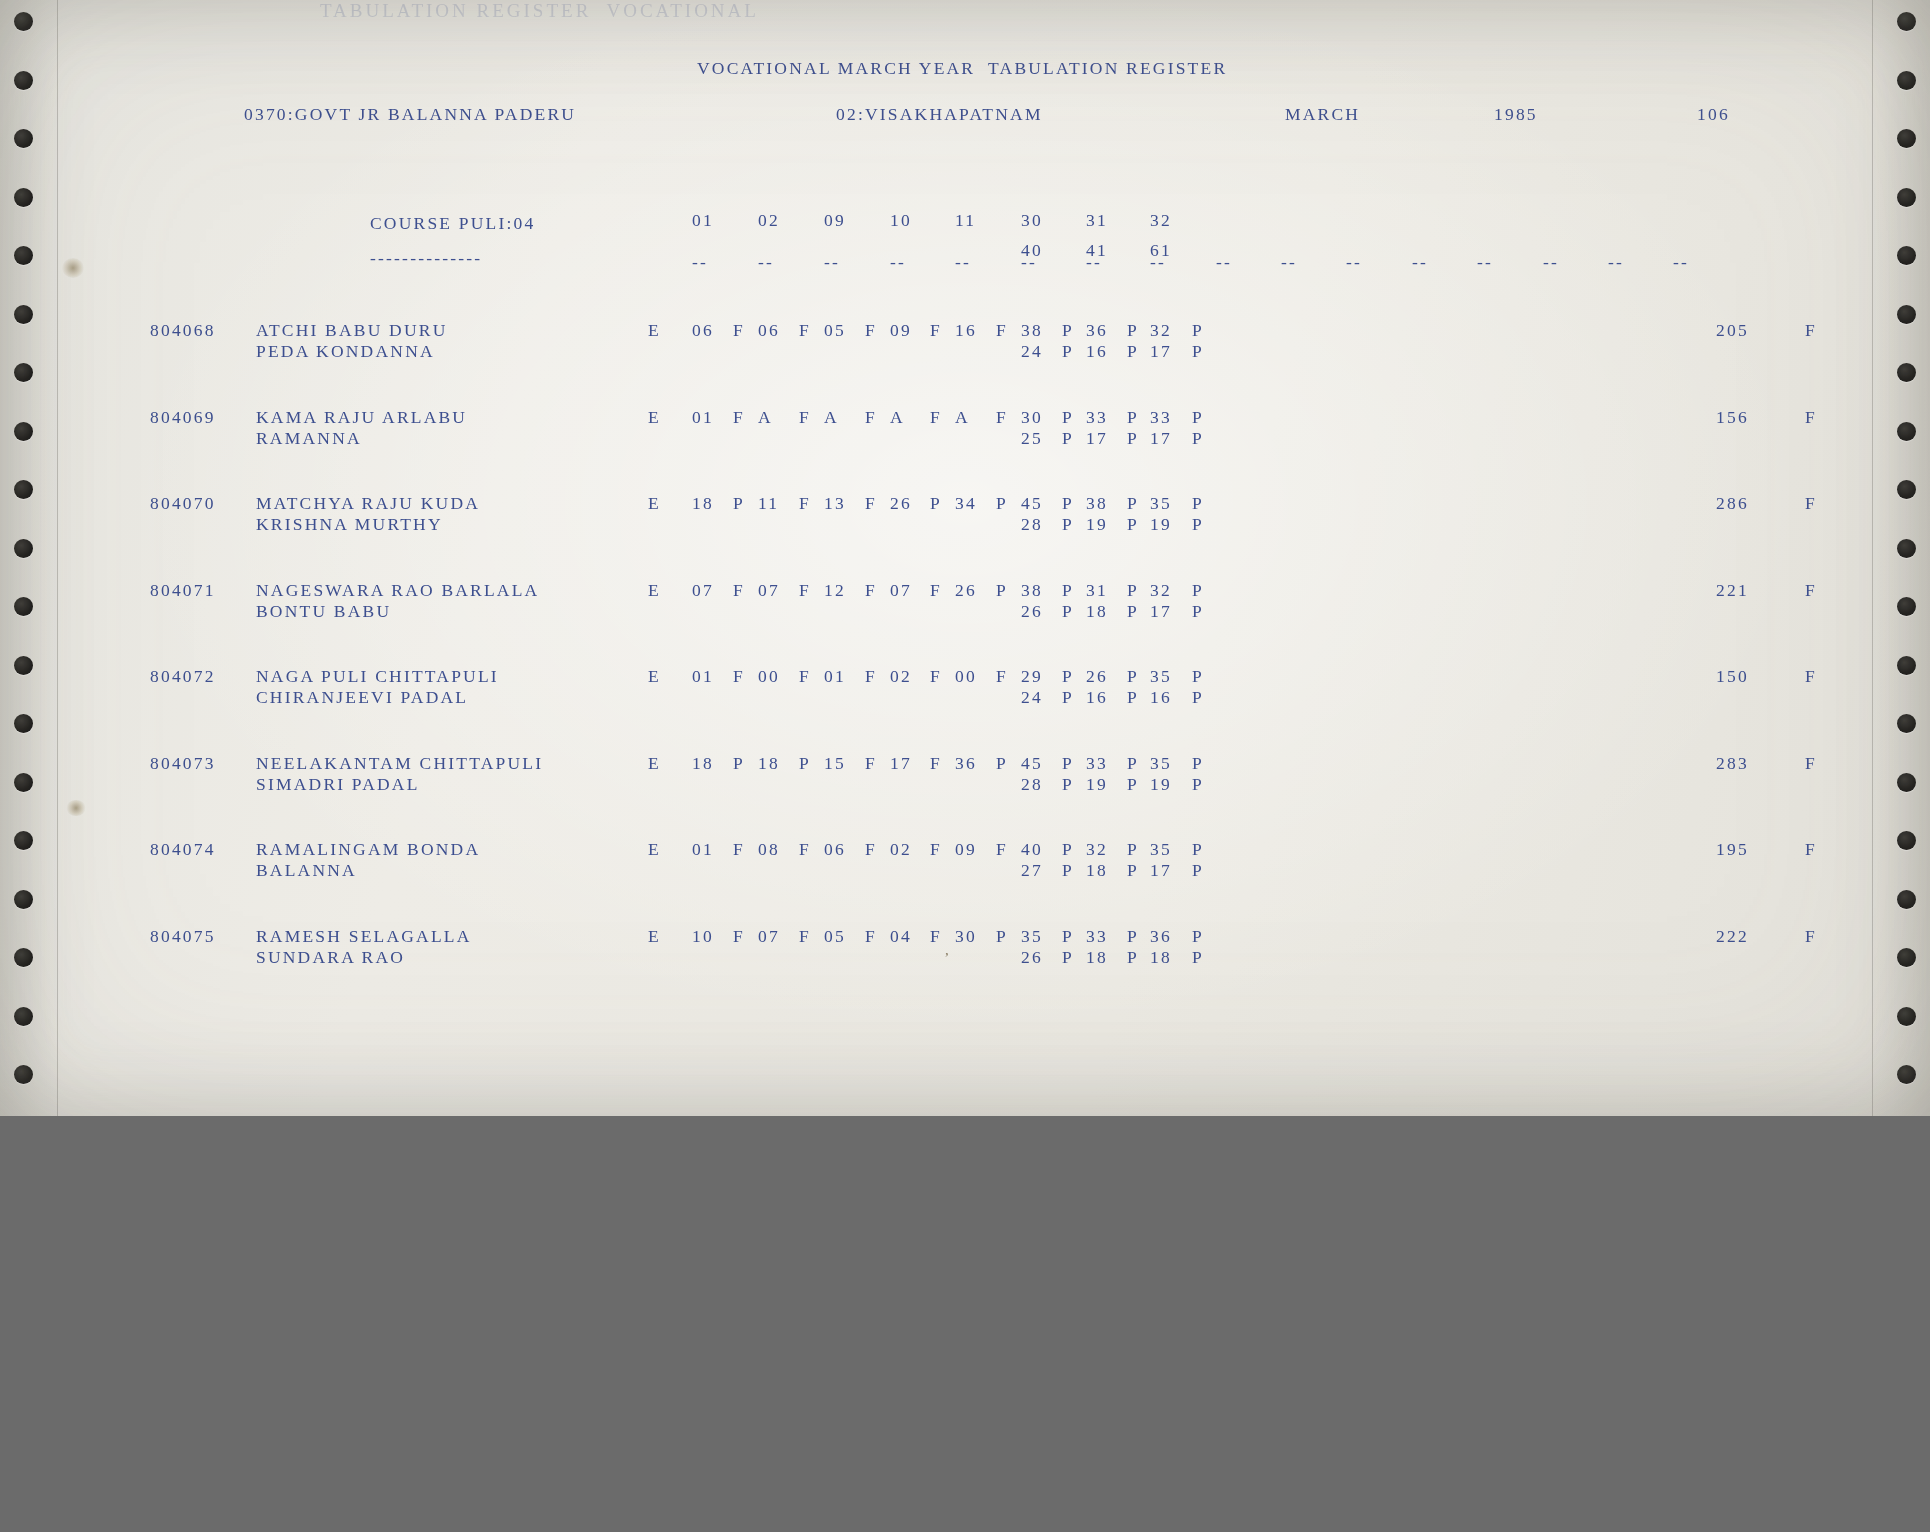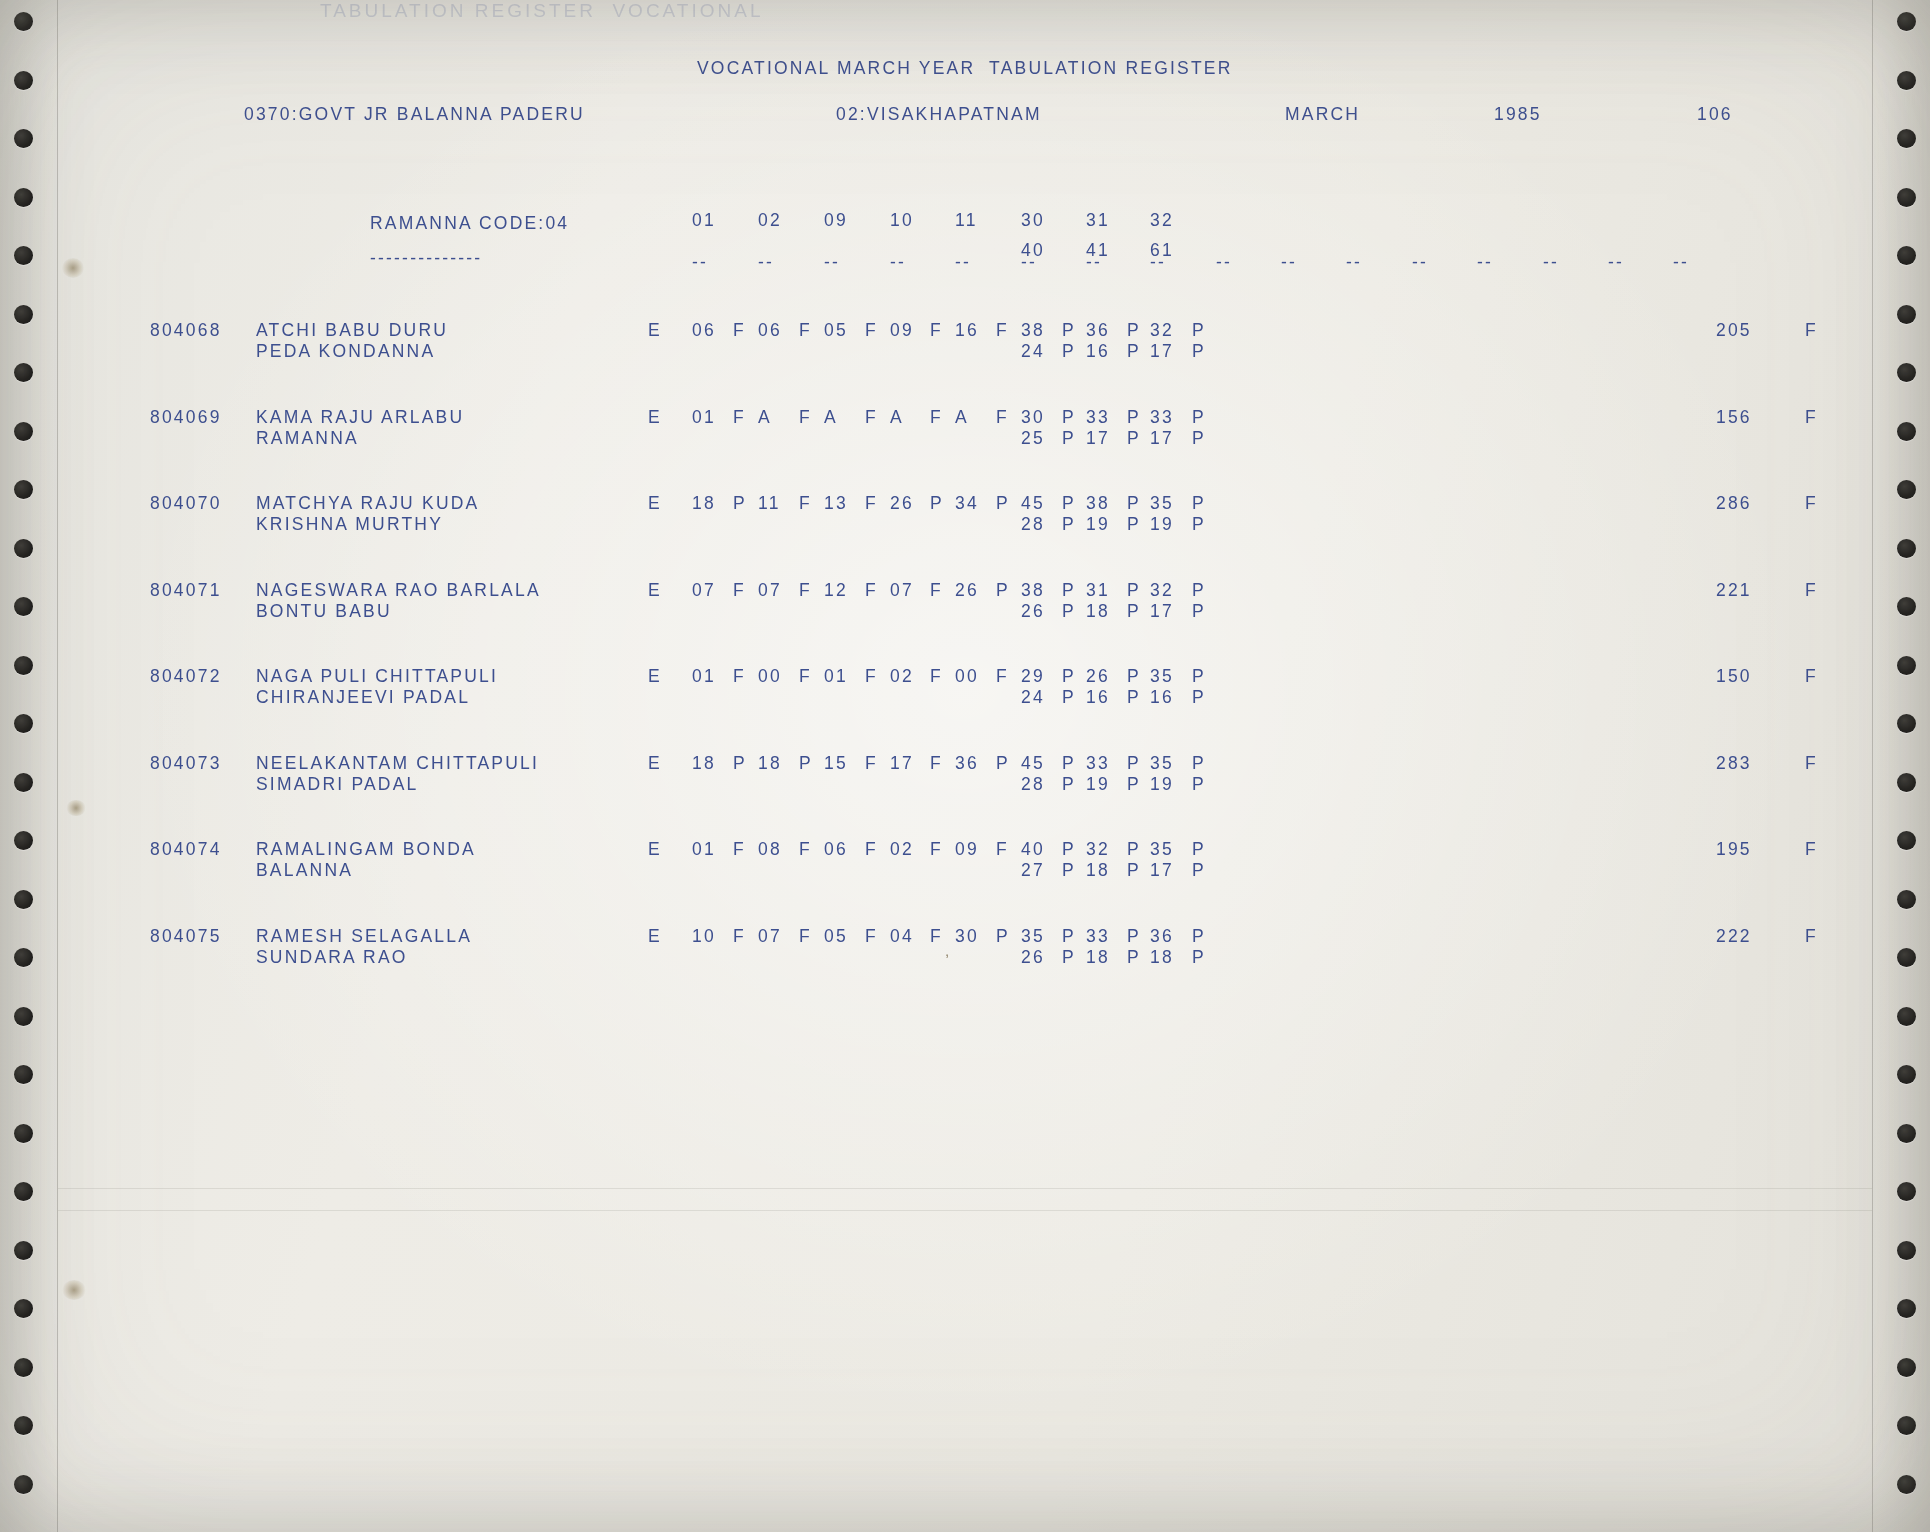--- a/index.html
+++ b/index.html
@@ -3,24 +3,24 @@
 <meta charset="utf-8">
 <style>
   html, body {
     margin: 0;
     padding: 0;
     background: #6b6b6b;
   }
   .page {
     position: relative;
     width: 1930px;
-    height: 1532px;
+    height: 1116px;
     background: #eceae4;
     overflow: hidden;
-    font-family: Liberation Sans, sans-serif;
+    font-family: Liberation Serif, serif;
   }
   
   .paper-tint {
     position: absolute;
     inset: 0;
     background:
       radial-gradient(ellipse at 50% 45%, rgba(255,255,255,0.55) 0%, rgba(255,255,255,0.0) 62%),
       linear-gradient(105deg, #e8e7e1 0%, #eeece6 28%, #eceae3 62%, #e4e2db 100%);
     pointer-events: none;
   }
@@ -110,21 +110,21 @@
   <div class="doc">
 
     <div class="ln" style="left:697px; top:58px;">VOCATIONAL MARCH YEAR  TABULATION REGISTER</div>
 
     <div class="ln" style="left:244px; top:104px;">0370:GOVT JR BALANNA PADERU</div>
     <div class="ln" style="left:836px; top:104px;">02:VISAKHAPATNAM</div>
     <div class="ln" style="left:1285px; top:104px;">MARCH</div>
     <div class="ln" style="left:1494px; top:104px;">1985</div>
     <div class="ln" style="left:1697px; top:104px;">106</div>
 
-    <div class="ln" style="left:370px; top:213px;">RAMANNA CODE:04</div>
+    <div class="ln" style="left:370px; top:213px;">COURSE PULI:04</div>
     <div class="ln" style="left:370px; top:248px;">--------------</div>
 
     
     <div class="ln" style="left:692px; top:210px;">01</div>
     <div class="ln" style="left:758px; top:210px;">02</div>
     <div class="ln" style="left:824px; top:210px;">09</div>
     <div class="ln" style="left:890px; top:210px;">10</div>
     <div class="ln" style="left:955px; top:210px;">11</div>
     <div class="ln" style="left:1021px; top:210px;">30</div>
     <div class="ln" style="left:1086px; top:210px;">31</div>

